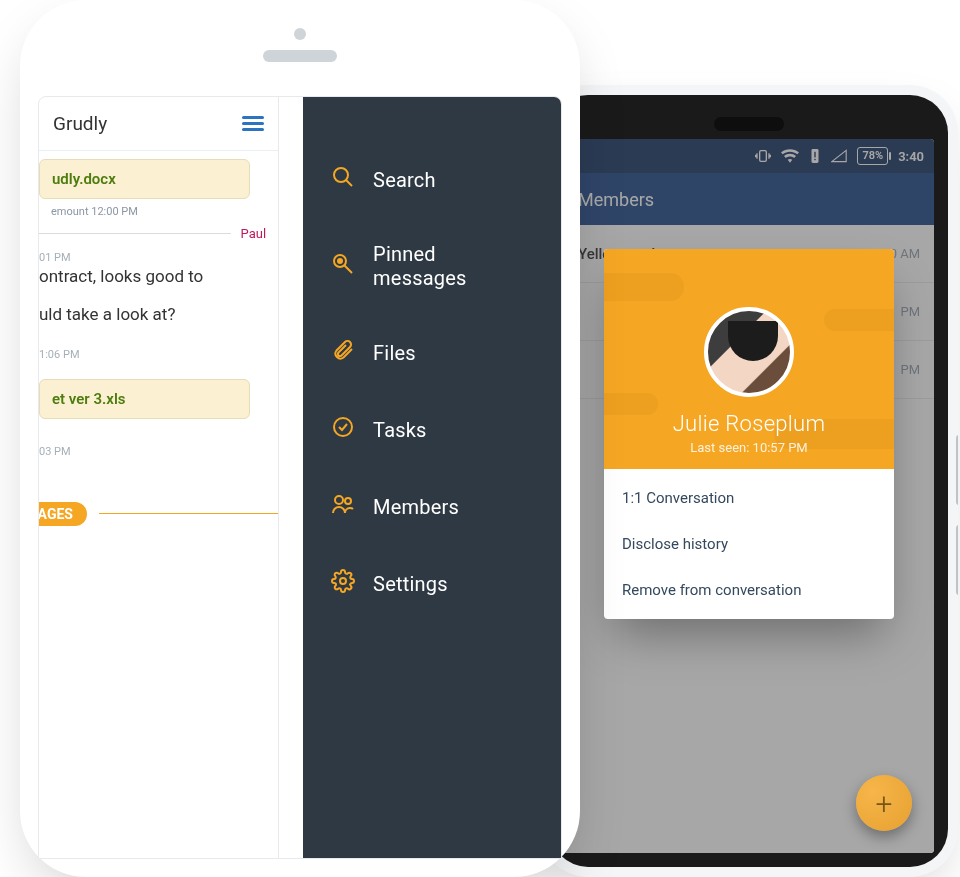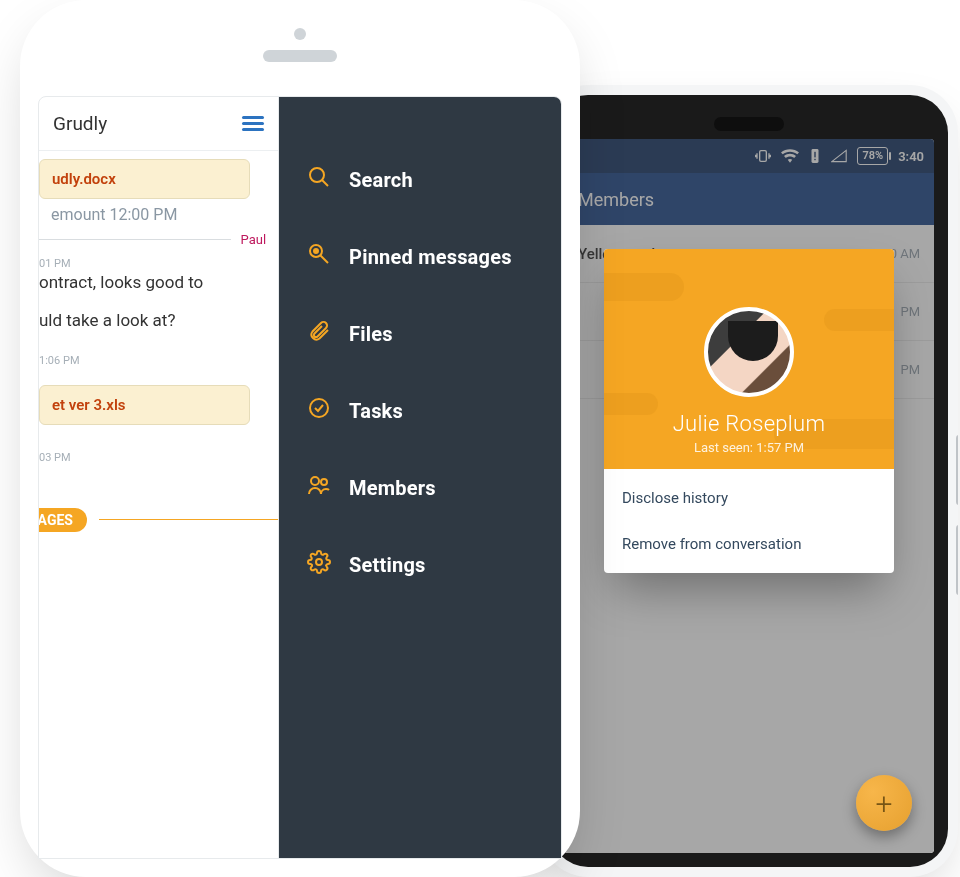--- a/index.html
+++ b/index.html
@@ -95,46 +95,46 @@
     box-shadow:0 22px 60px -16px rgba(0,0,0,.22);
     padding:36px 18px 18px 18px;
   }
   .iphone .cam{position:absolute;left:50%;top:28px;transform:translateX(-50%);width:12px;height:12px;border-radius:50%;background:#cfd4d8;}
   .iphone .spk{position:absolute;left:50%;top:50px;transform:translateX(-50%);width:74px;height:12px;border-radius:6px;background:#cfd4d8;}
   .iphone .screen{
     margin-top:60px;height:calc(100% - 60px);width:100%;border-radius:8px 8px 0 0;overflow:hidden;position:relative;background:#fff;border:1px solid #e7eaec;
   }
 
   
-  .drawer-wrap{position:absolute;inset:0;display:flex;}
+  .drawer-wrap{position:absolute;inset:0;display:flex;gap:24px;}
   .chat-strip{width:46%;min-width:0;position:relative;border-right:1px solid #e7eaec;overflow:hidden;}
   .chat-header{height:54px;display:flex;align-items:center;justify-content:space-between;padding:0 14px;border-bottom:1px solid #eceff1;}
   .chat-header .title{font-size:19px;color:#333;font-weight:400;}
   .hamburger{display:flex;flex-direction:column;gap:3px;cursor:pointer;}
   .hamburger span{display:block;width:22px;height:3px;background:#2c73c0;border-radius:2px;}
 
   .chat-body{position:relative;padding:0 0 0 0;font-size:15px;color:#444;}
   .file-chip{
-    margin:8px 28px 0 0;padding:10px 12px;background:var(--cream);border:1px solid #e6dcb9;border-radius:6px;font-weight:600;color:#c2410c;
-  }
-  .meta{color:var(--muted);font-size:16px;margin:6px 12px;}
+    margin:8px 28px 0 0;padding:10px 12px;background:var(--cream);border:1px solid #e6dcb9;border-radius:6px;font-weight:600;color:#4d7c0f;
+  }
+  .meta{color:var(--muted);font-size:11px;margin:6px 12px;}
   .sep{display:flex;align-items:center;gap:10px;margin:8px 0 4px 0;}
   .sep .line{flex:1;height:1px;background:#d9dde0;}
   .sep .who{color:#be185d;font-size:13px;padding-right:12px;}
   .msg{margin:2px 12px 2px 0;color:#333;font-size:17px;}
   .ts{color:#a6afb7;font-size:11px;margin:10px 12px 0 0;}
   .badge-pill{
     display:inline-block;background:var(--orange);color:#fff;font-size:14px;font-weight:700;border-radius:16px;padding:4px 14px;margin:18px 0 0 -24px;
   }
   .hr{height:1px;background:var(--orange);margin-top:-13px;margin-left:60px;margin-right:0;}
 
   
   .drawer{flex:1;background:var(--dark);padding:44px 0;}
   .drawer .item{
-    display:flex;align-items:center;gap:18px;padding:24px 28px;color:#fff;font-size:20px;font-weight:700;cursor:pointer;
+    display:flex;align-items:center;gap:18px;padding:24px 28px;color:#fff;font-size:20px;font-weight:400;cursor:pointer;
   }
   .drawer .item svg{width:24px;height:24px;flex:0 0 24px;}
   .drawer .item .lbl{letter-spacing:.2px;}
 
 </style>
 </head>
 <body>
 
 <div class="stage">
 
@@ -195,23 +195,24 @@
         <div class="dim"></div>
 
         <div class="profile-card">
           <div class="head">
             <div class="cloud c1"></div>
             <div class="cloud c2"></div>
             <div class="cloud c3"></div>
             <div class="cloud c4"></div>
             <div class="avatar"></div>
             <div class="name">Julie Roseplum</div>
-            <div class="seen">Last seen: 1:57 PM</div>
+            <div class="seen">Last seen: 10:57 PM</div>
           </div>
           <div class="actions">
+            <div class="act">1:1 Conversation</div>
             <div class="act">Disclose history</div>
             <div class="act">Remove from conversation</div>
           </div>
         </div>
 
         <div class="fab">
           <span>+</span>
         </div>
 
       </div>

